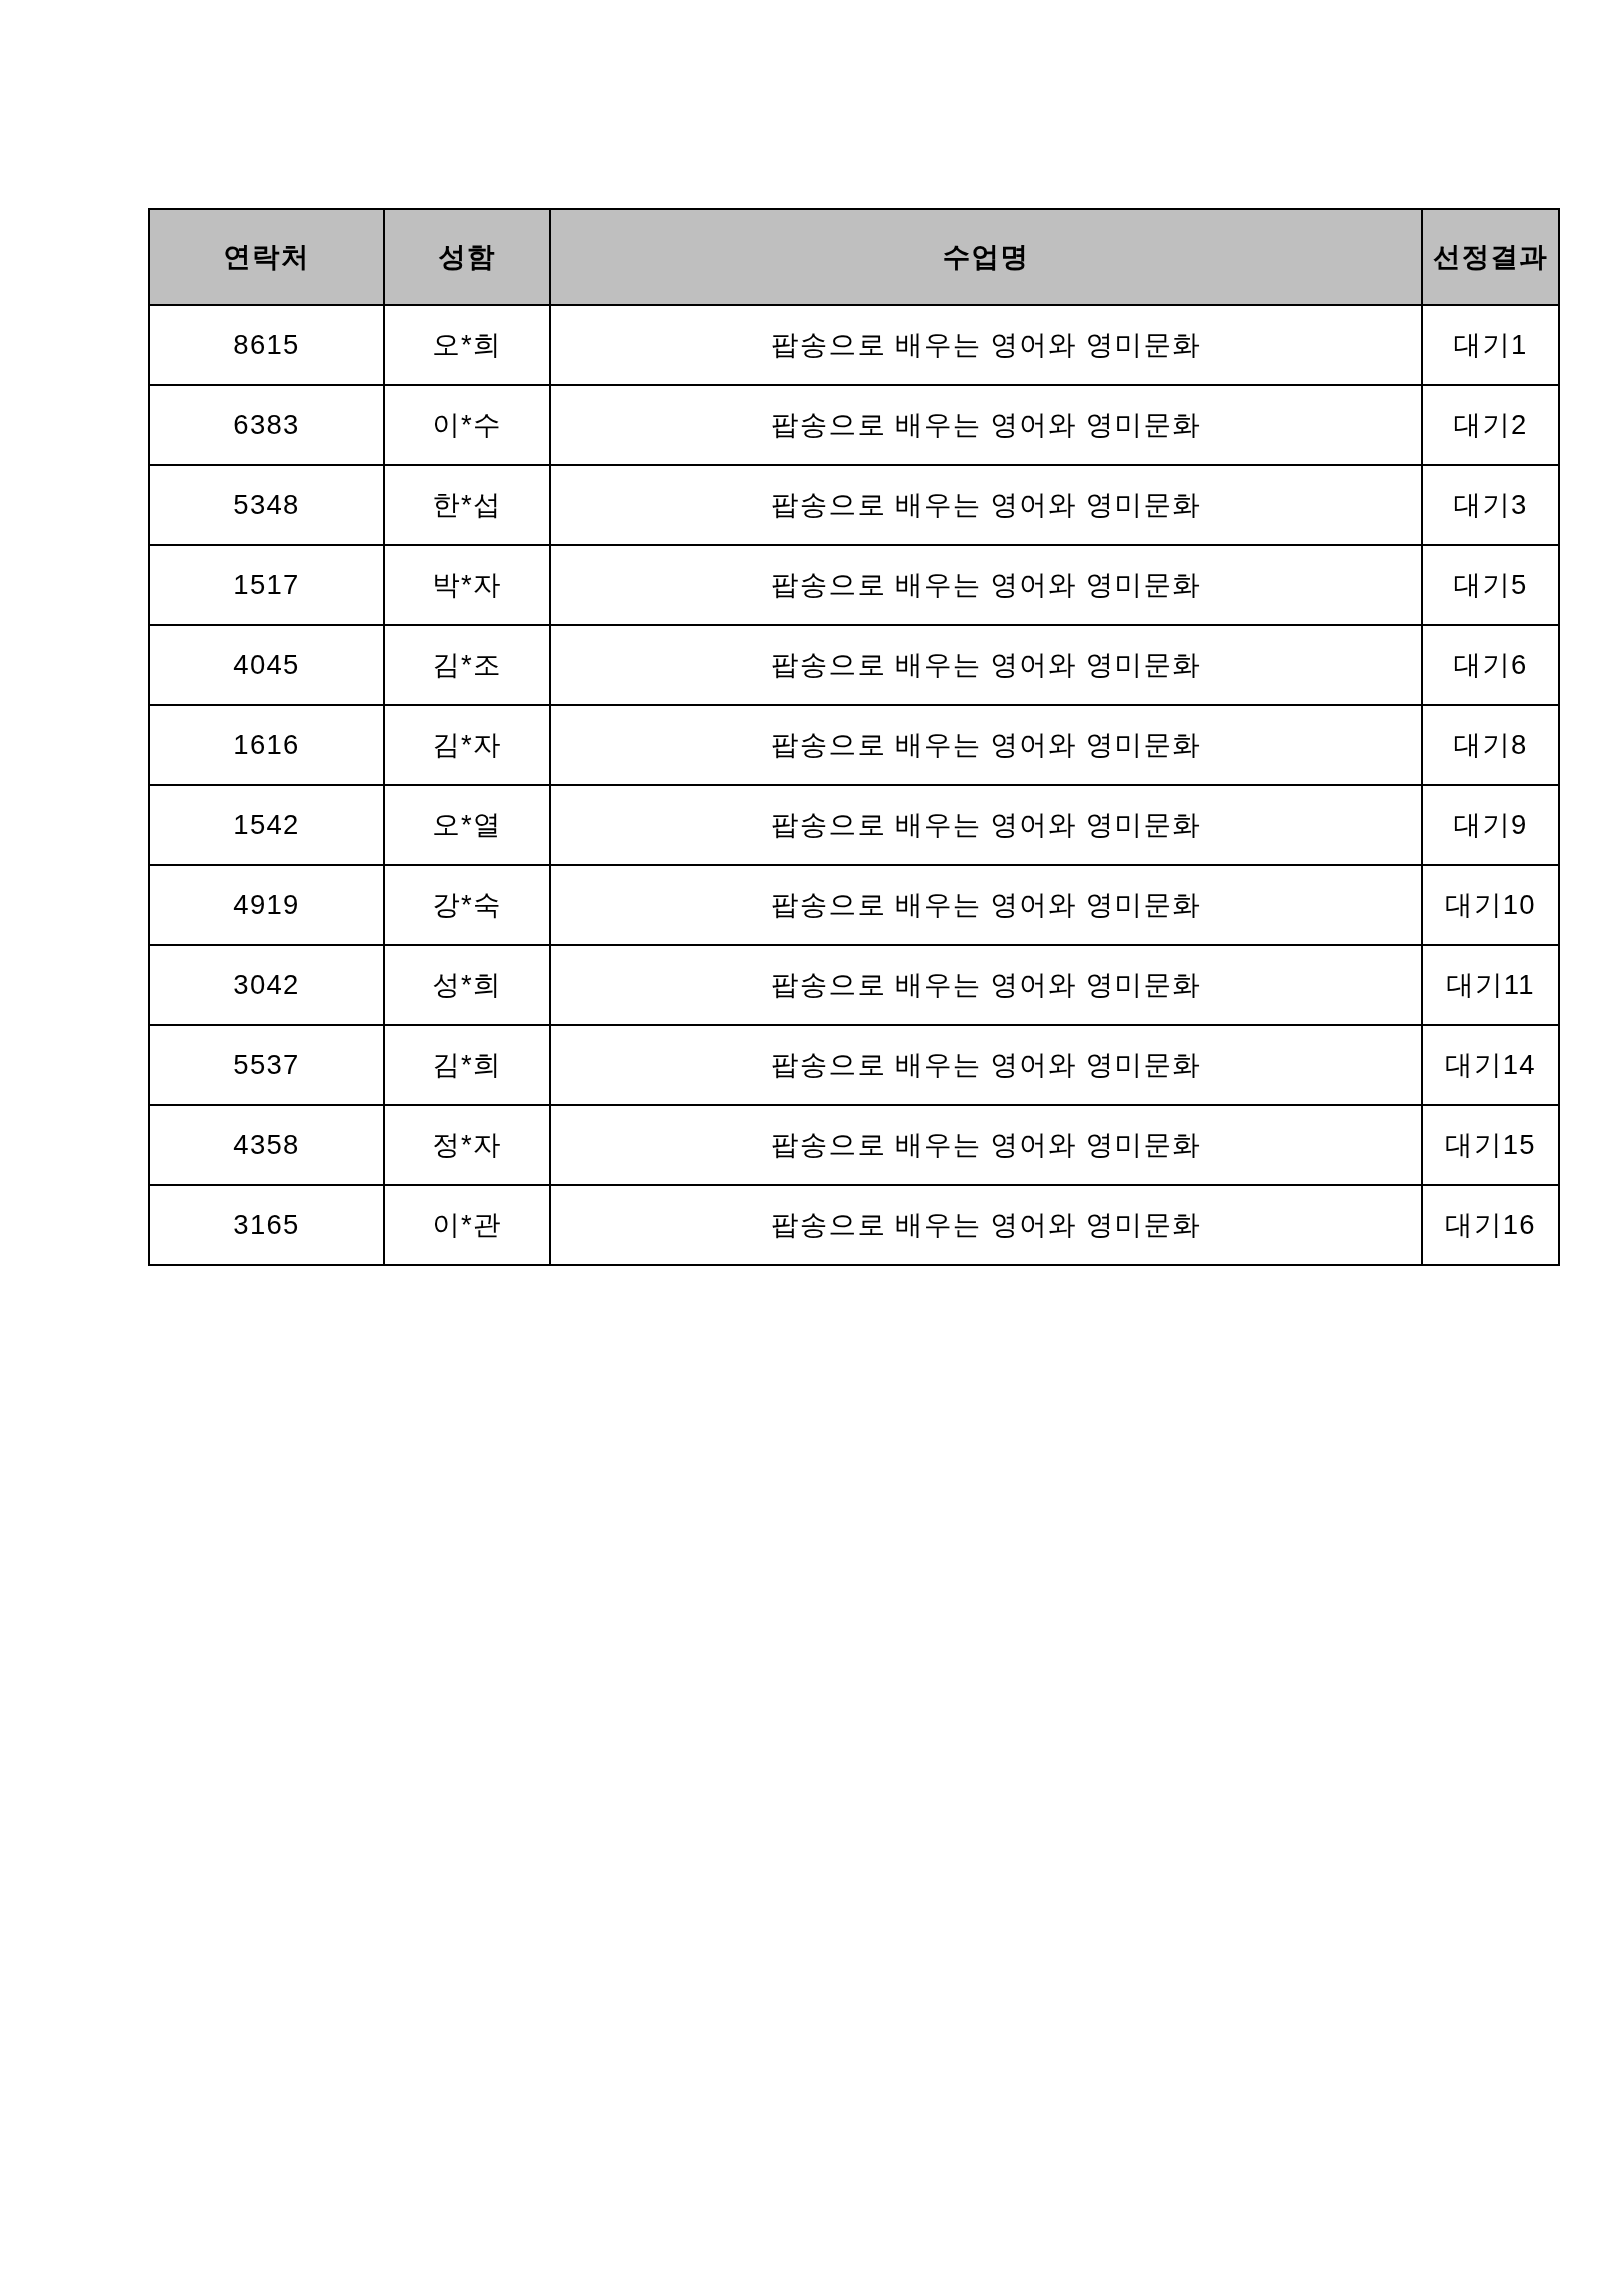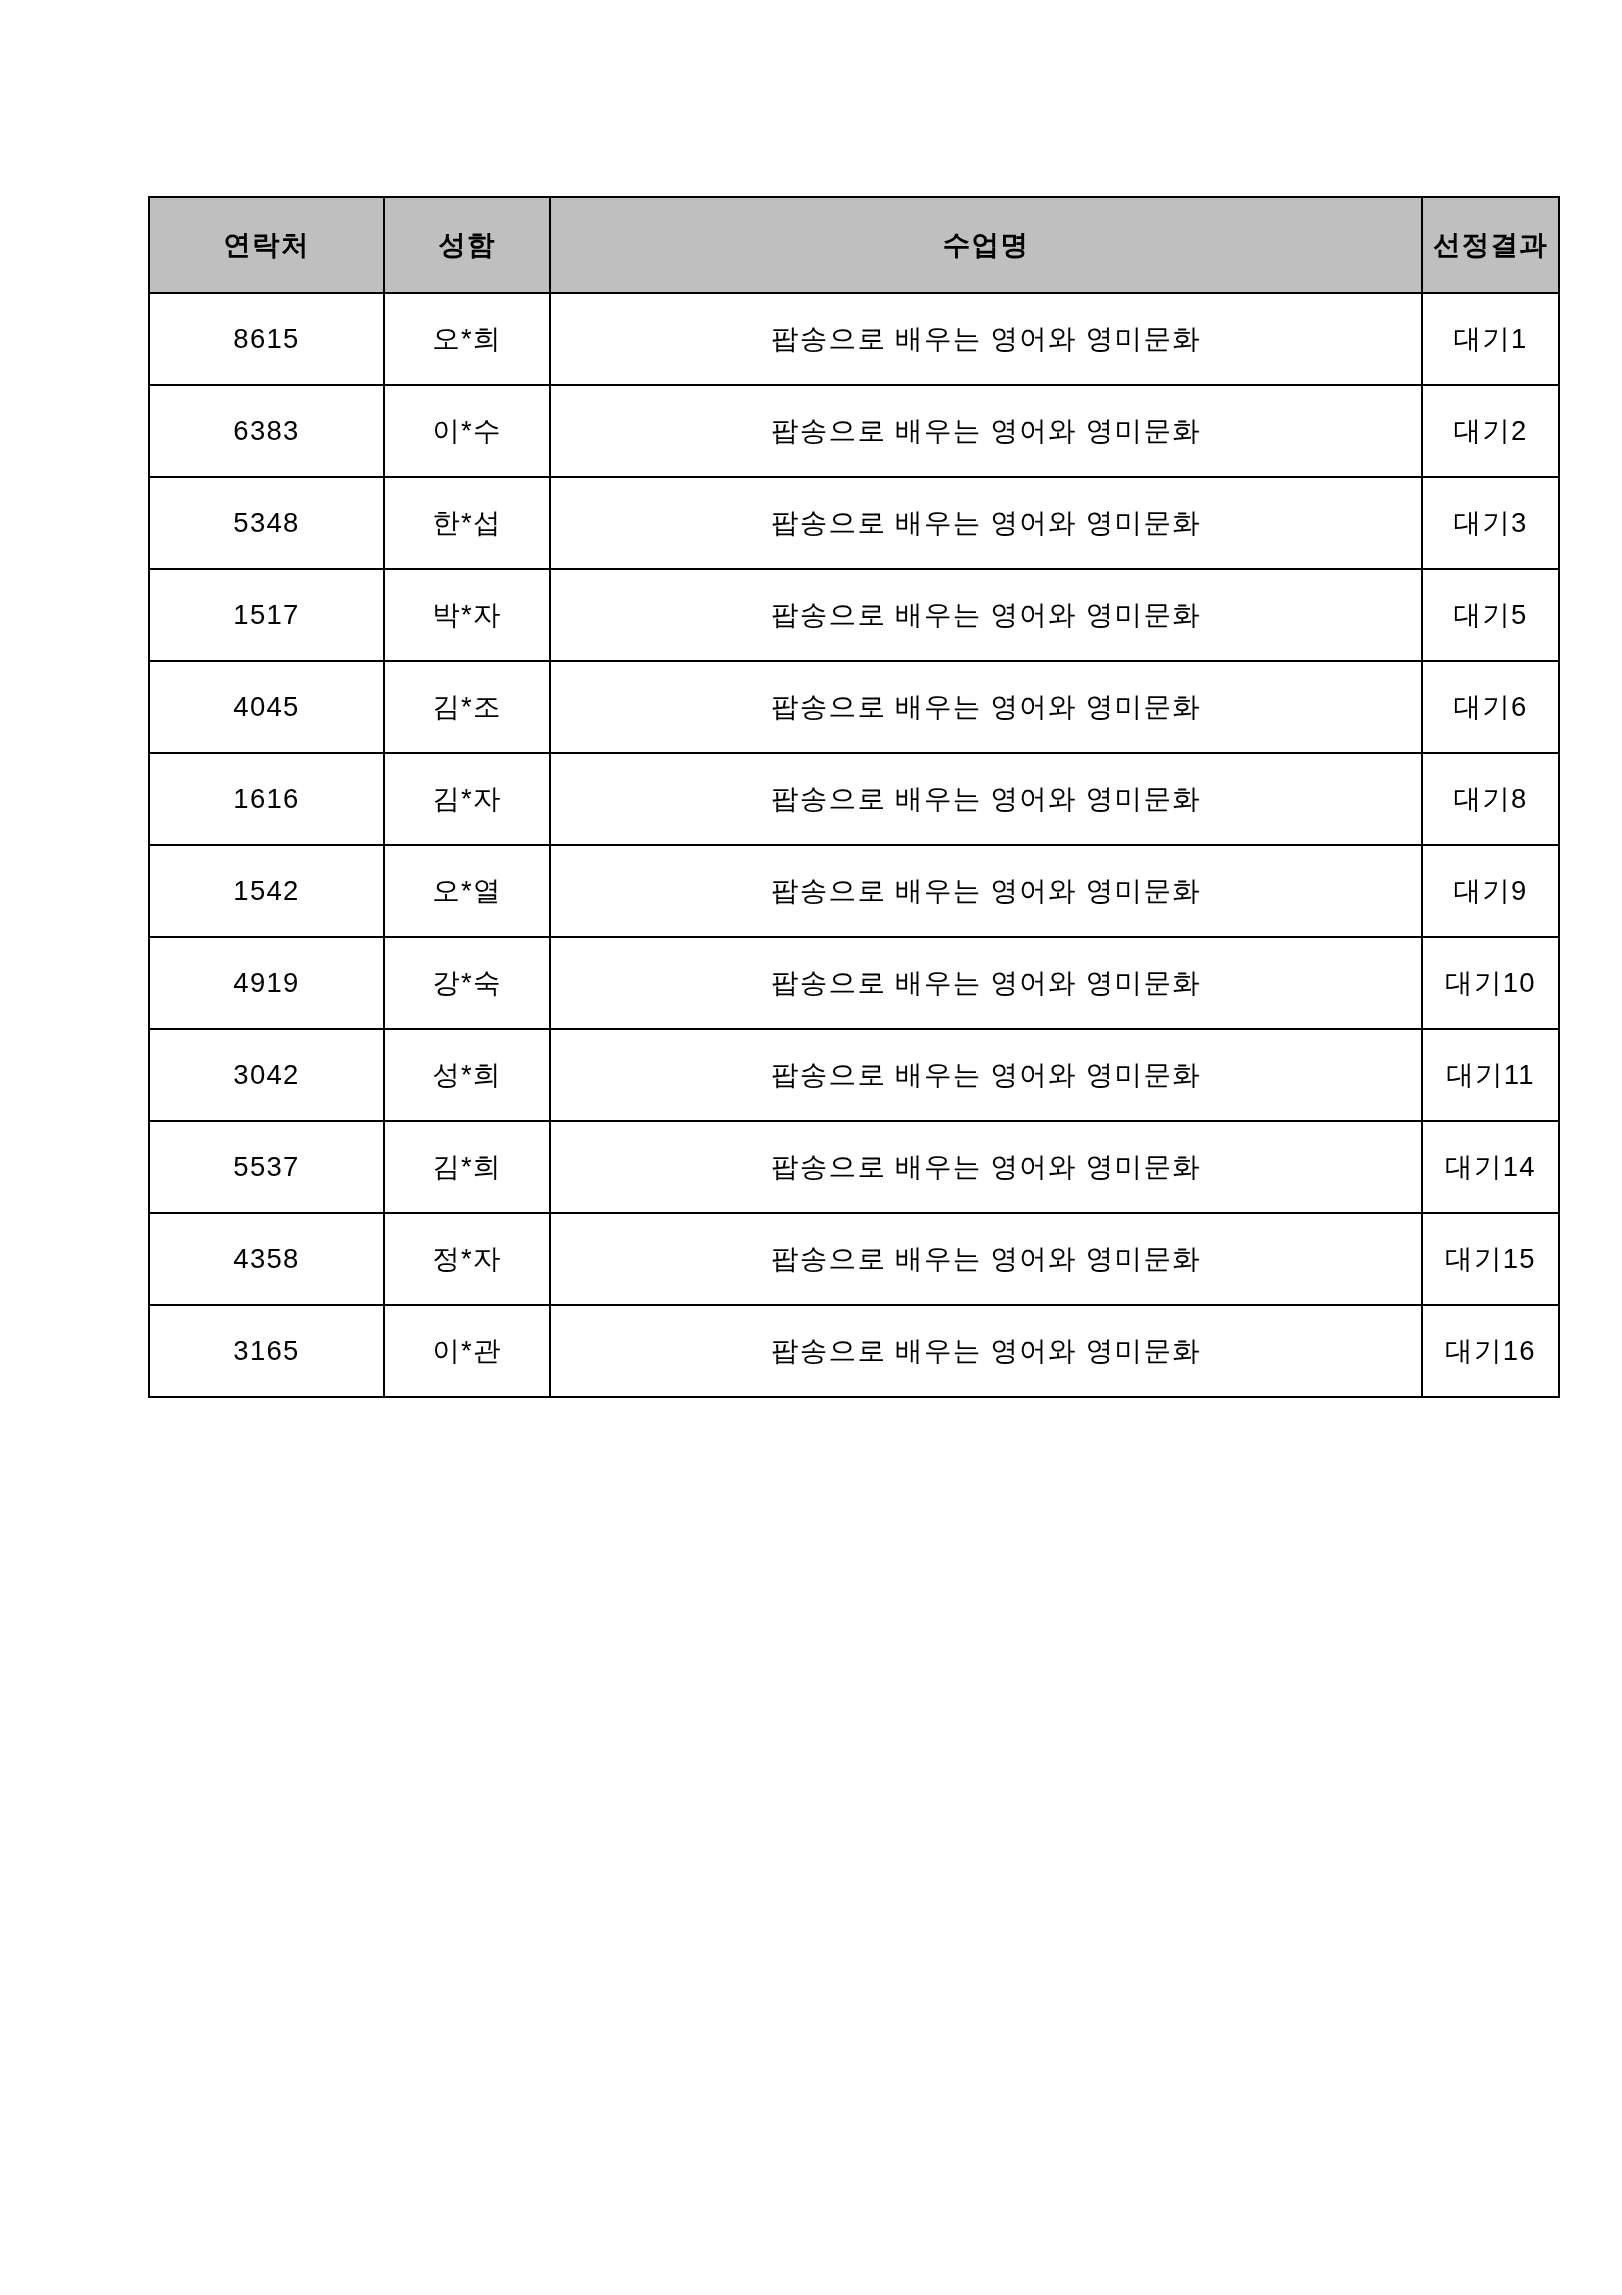--- a/index.html
+++ b/index.html
@@ -10,21 +10,21 @@
   body {
     position: relative;
     width: 1622px;
     height: 2295px;
     font-family: "Liberation Sans", "DejaVu Sans", sans-serif;
     color: #000000;
   }
   table.sheet-table {
     position: absolute;
     left: 148px;
-    top: 196px;
+    top: 208px;
     width: 1409px;
     border-collapse: collapse;
     table-layout: fixed;
     border: 2.6px solid #000000;
   }
   .sheet-table th,
   .sheet-table td {
     border: 2.6px solid #000000;
     text-align: center;
     vertical-align: middle;
@@ -35,21 +35,21 @@
     white-space: nowrap;
   }
   .sheet-table thead tr {
     height: 96px;
   }
   .sheet-table thead th {
     background: #bfbfbf;
     font-weight: bold;
   }
   .sheet-table tbody tr {
-    height: 92px;
+    height: 80px;
   }
   .col-contact { width: 235px; }
   .col-name    { width: 166px; }
   .col-class   { width: 872px; }
   .col-result  { width: 137px; }
 </style>
 </head>
 <body>
 
 <table class="sheet-table">

